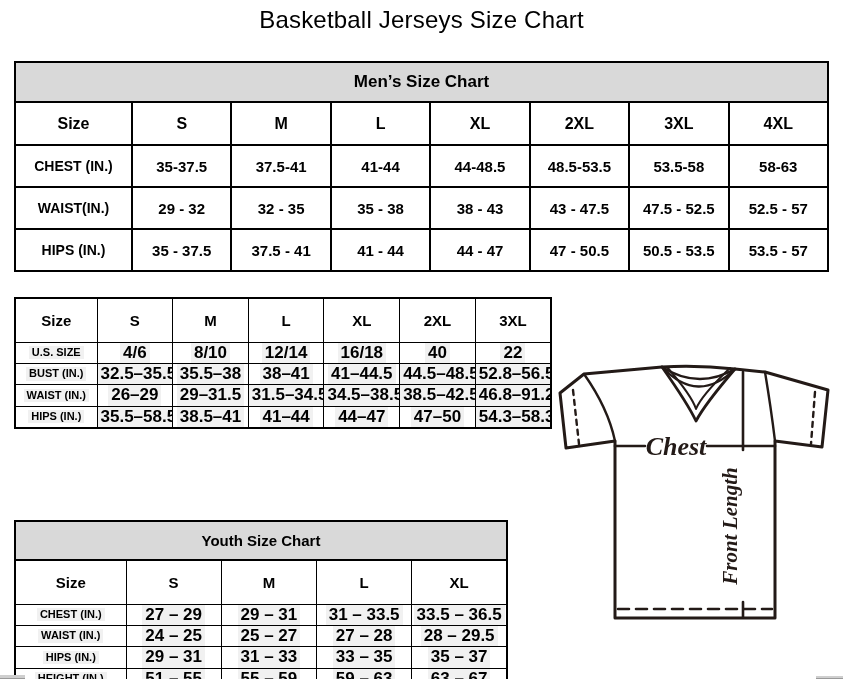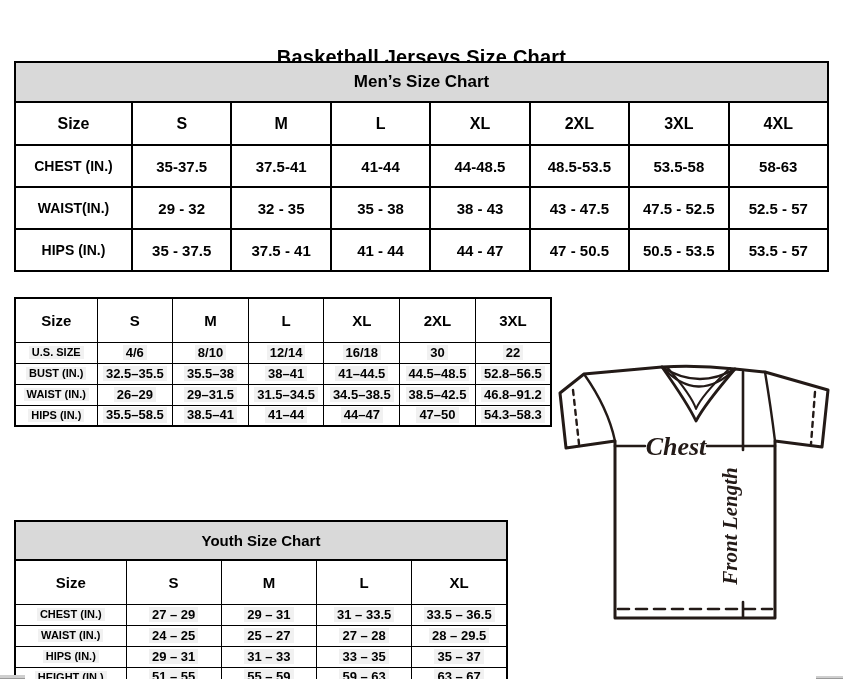--- a/index.html
+++ b/index.html
@@ -1,42 +1,42 @@
 <!DOCTYPE html>
 <html style="--header-bg: #d9d9d9; --hl: #f1f1f1; --line: #000000;"><head>
 <meta charset="utf-8">
 <style>
   :root { --header-bg:#d9d9d9; --line:#000; --hl:#f1f1f1; }
   * { margin:0; padding:0; box-sizing:border-box; }
   body { background:#fff; font-family:"Liberation Sans", sans-serif; }
   .frame { position:relative; width:843px; height:679px; background:#fff; overflow:hidden; }
 
   .page-title { position:absolute; left:0; top:6px; width:100%; text-align:center;
-    font-size:20px; font-weight:700; color:#000; letter-spacing:0.2px;margin-top:40px; }
+    font-size:24px; font-weight:400; color:#000; letter-spacing:0.2px; }
 
   .tbl-wrap { position:absolute; }
   table { border-collapse:collapse; table-layout:fixed; width:100%;
     font-family:"Liberation Sans", sans-serif; font-weight:700; color:#000; background:#fff; }
   th, td { text-align:center; vertical-align:middle; overflow:hidden; white-space:nowrap; }
 
   
   .t-men { border:2px solid var(--line); }
   .t-men th, .t-men td { border:2px solid var(--line); }
   .t-men .band th { background:var(--header-bg); height:40px; font-size:17px; }
   .t-men .size-row th { height:43px; font-size:16px; }
   .t-men tbody th { height:42px; font-size:14px; }
   .t-men tbody td { height:42px; font-size:15px;border-radius:9px; }
 
   
   .t-compact { border:2px solid var(--line); }
   .t-compact th, .t-compact td { border:1px solid var(--line); }
   .t-compact .band th { background:var(--header-bg); height:39px; font-size:15px; border-bottom:2px solid var(--line); }
   .t-compact .size-row th { height:44px; font-size:15px; }
   .t-compact tbody th { height:21px; font-size:11px; }
-  .t-compact tbody td { height:21px; font-size:13px; }
+  .t-compact tbody td { height:21px; font-size:17px; }
   .hl { background:var(--hl); padding:0 3px; display:inline-block; line-height:1.2; }
 
   .jersey { position:absolute; left:556px; top:364px; width:287px; height:263px;text-align:right; }
   .jersey svg { width:100%; height:100%; }
   .jersey text { font-family:"Liberation Serif", serif; font-weight:700; font-style:italic; fill:#231a17; }
 
   .scroll-frag { position:absolute; background:#cfcfcf; border-bottom:1px solid #9a9a9a; }
 </style>
 </head>
 <body>
@@ -129,21 +129,21 @@
             <th>3XL</th>
           </tr>
       </thead>
       <tbody>
           <tr>
             <th><span class="hl">U.S. SIZE</span></th>
             <td><span class="hl">4/6</span></td>
             <td><span class="hl">8/10</span></td>
             <td><span class="hl">12/14</span></td>
             <td><span class="hl">16/18</span></td>
-            <td><span class="hl">30</span></td>
+            <td><span class="hl">40</span></td>
             <td><span class="hl">22</span></td>
           </tr>
           <tr>
             <th><span class="hl">BUST (IN.)</span></th>
             <td><span class="hl">32.5–35.5</span></td>
             <td><span class="hl">35.5–38</span></td>
             <td><span class="hl">38–41</span></td>
             <td><span class="hl">41–44.5</span></td>
             <td><span class="hl">44.5–48.5</span></td>
             <td><span class="hl">52.8–56.5</span></td>

